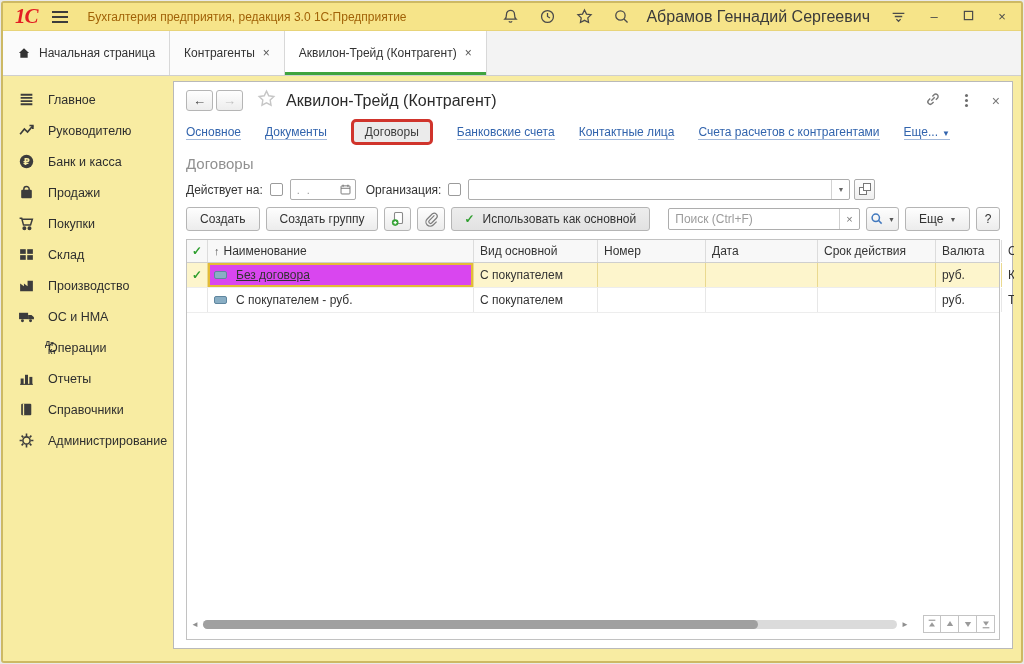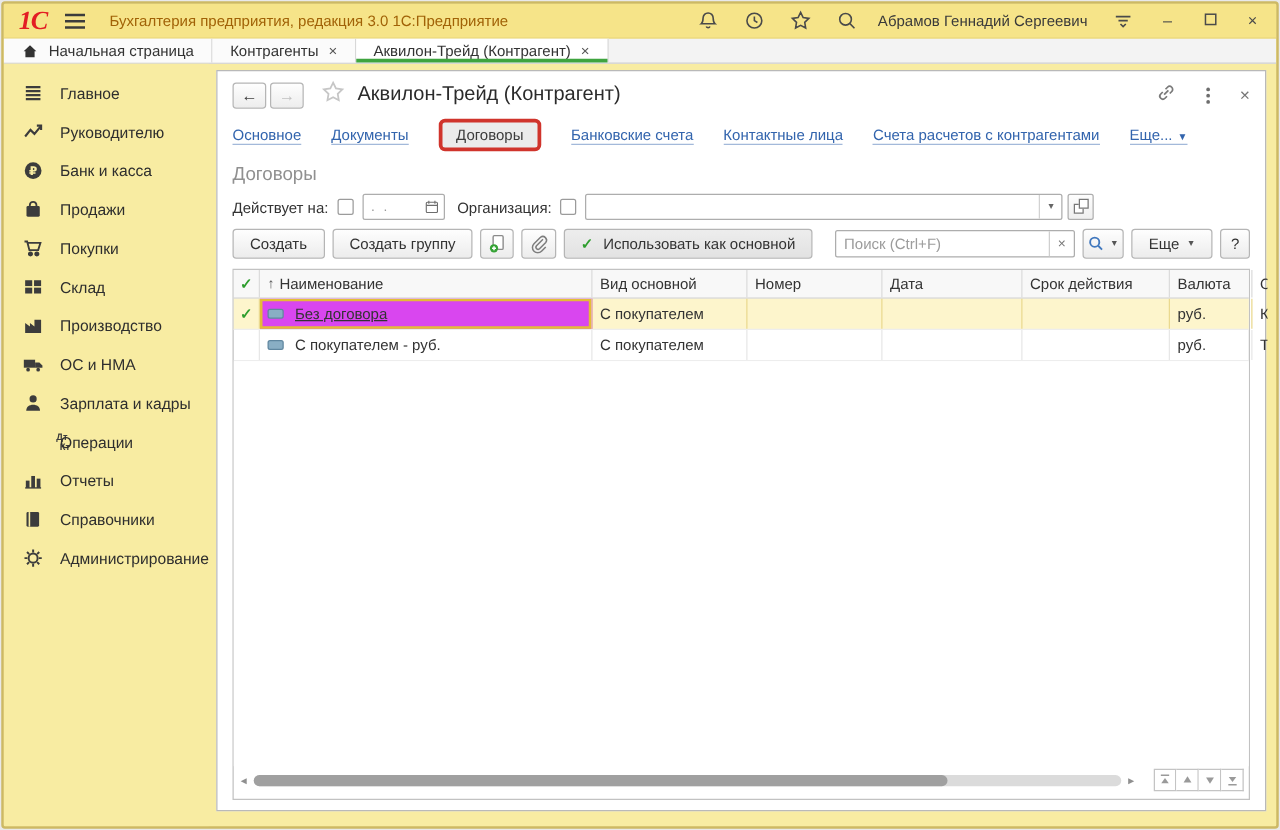--- a/index.html
+++ b/index.html
@@ -12,25 +12,25 @@
   .titlebar { height:28px; background:#f6e489; border-bottom:1px solid #e8d479;
               display:flex; align-items:center; padding:0 12px; flex:0 0 auto; }
   .logo { color:#e31e24; font-weight:bold; font-size:21px; font-style:italic; letter-spacing:-1px;
           font-family:"Liberation Serif",serif; margin-right:14px; }
   .hamburger { width:16px; display:flex; flex-direction:column; gap:3px; margin-right:20px; cursor:pointer;}
   .hamburger i { display:block; height:2px; background:#3c3c3c; }
   .tb-title { font-size:12px; color:#a16207;text-align:center; }
   .tb-spacer { flex:1; }
   .tb-ic { width:17px; height:17px; margin-left:20px; display:flex; align-items:center; justify-content:center; }
   .tb-ic svg { width:17px; height:17px; stroke:#4a4a4a; fill:none; stroke-width:1.2; }
-  .tb-user { font-size:12px; color:#3a3a3a; margin-left:16px; }
+  .tb-user { font-size:16px; color:#3a3a3a; margin-left:16px; }
   .winbtn { margin-left:20px; font-size:13px; color:#4a4a4a; width:14px; text-align:center; }
 
   
-  .tabbar { height:20px; background:#f3f3f3; border-bottom:1px solid #cfcfcf; display:flex; flex:0 0 auto; }
+  .tabbar { height:45px; background:#f3f3f3; border-bottom:1px solid #cfcfcf; display:flex; flex:0 0 auto; }
   .tab { display:flex; align-items:center; gap:8px; padding:0 14px; font-size:12px; color:#333;
          background:#fbfbfb; border-right:1px solid #d8d8d8; position:relative; }
   .tab.first { border-left:none; }
   .tab .home-ic svg { width:14px; height:14px; display:block; }
   .tab .tclose { color:#555; font-size:12px; }
   .tab.active { background:#fff; }
   .tab.active::after { content:""; position:absolute; left:0; right:0; bottom:0; height:3px; background:#3fa43f; }
 
   
   .bodyrow { flex:1; display:flex; min-height:0; }
@@ -292,29 +292,20 @@
           <svg viewBox="0 0 16 16" fill="#3c3c3c">
               <rect x="1" y="4.5" width="8.5" height="6"></rect>
               <path d="M9.5 6.5h3.2l2.3 2.3v1.7H9.5z"></path>
               <circle cx="4.2" cy="12" r="1.4"></circle>
               <circle cx="11.8" cy="12" r="1.4"></circle>
             </svg>
         </span>
         <span>ОС и НМА</span>
       </div>
       <div class="side-item">
-        <span class="side-ic">
-          <svg viewBox="0 0 16 16" fill="#3c3c3c">
-              <circle cx="8" cy="4.8" r="2.7"></circle>
-              <path d="M2.8 13.8c0-3.1 2.3-4.6 5.2-4.6s5.2 1.5 5.2 4.6z"></path>
-            </svg>
-        </span>
-        <span>Зарплата и кадры</span>
-      </div>
-      <div class="side-item">
         <span class="side-ic dtkt">
           <i>Дт</i>
             <i>Кт</i>
         </span>
         <span>Операции</span>
       </div>
       <div class="side-item">
         <span class="side-ic">
           <svg viewBox="0 0 16 16" fill="#3c3c3c">
               <rect x="2.5" y="8" width="2.8" height="5.5"></rect>

